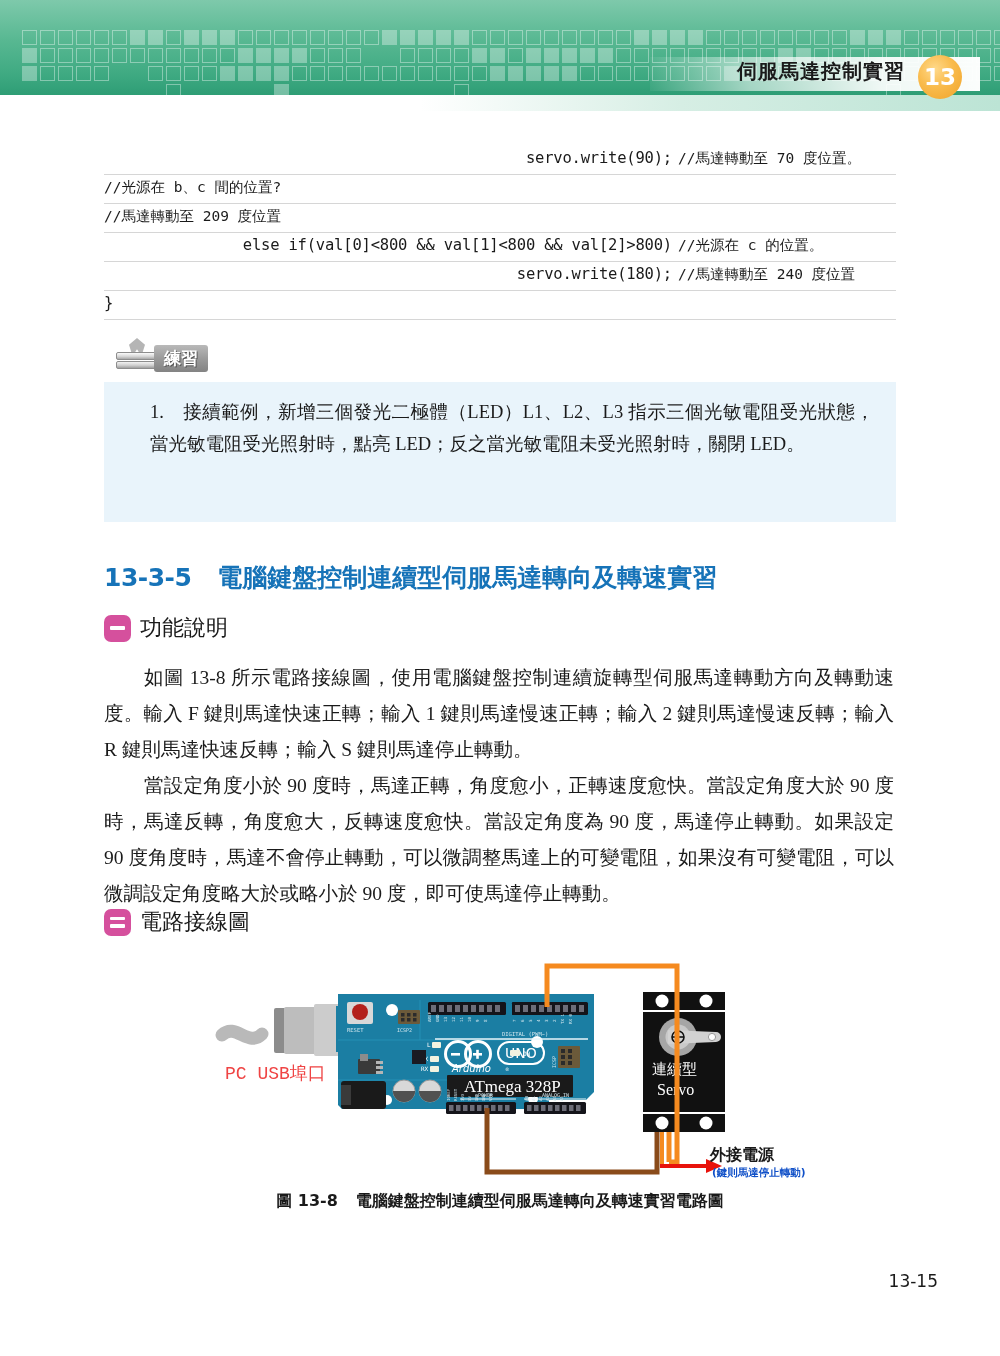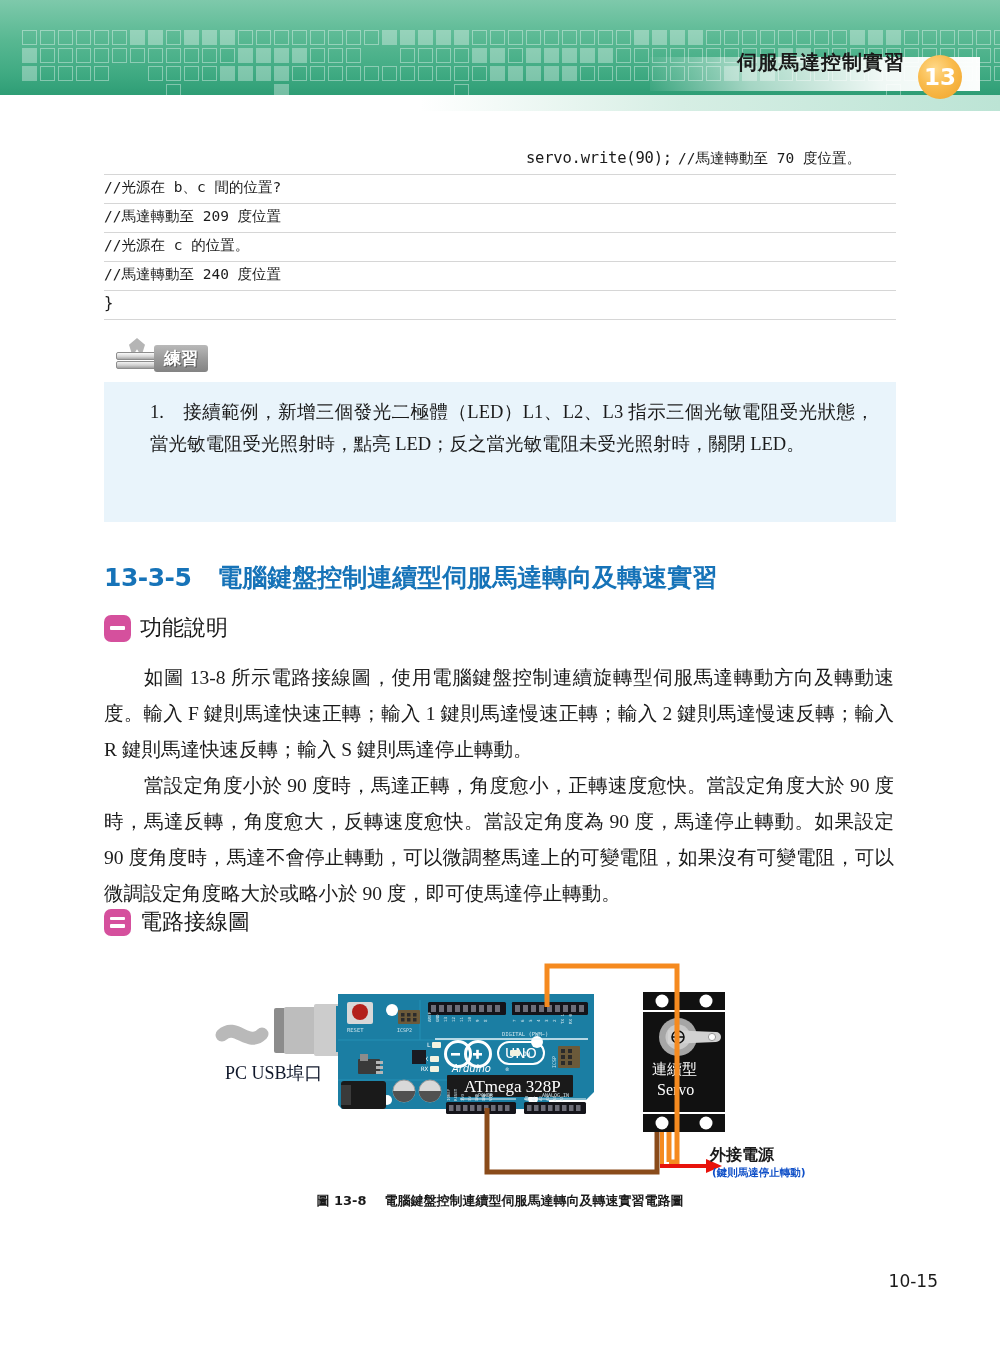--- a/index.html
+++ b/index.html
@@ -60,21 +60,21 @@
 
   .header-tab {
     position: absolute;
     right: 20px; top: 57px;
     height: 34px;
     width: 330px;
     background: linear-gradient(90deg, rgba(255,255,255,0.05) 0%, rgba(255,255,255,0.55) 30%, rgba(255,255,255,0.92) 70%, rgba(255,255,255,0.98) 100%);
   }
   .header-title {
     position: absolute;
-    right: 95px; top: 49px;
+    right: 95px; top: 58px;
     font-family: "DejaVu Sans", sans-serif;
     font-weight: bold;
     font-size: 20px;
     color: #1a1a1a;
     letter-spacing: 1px;
     line-height: 26px;
   }
   .chapter-badge {
     position: absolute;
     right: 38px; top: 55px;
@@ -252,21 +252,21 @@
     left: 0; top: 950px;
     width: 1000px;
     height: 250px;
   }
   .fig-caption {
     position: absolute;
     left: 0; top: 1188px;
     width: 1000px;
     text-align: center;
     font-family: "DejaVu Sans", sans-serif;
-    font-size: 13px;
+    font-size: 16px;
     color: #1a1a1a;
     font-weight: bold;
     line-height: 26px;
   }
   .fig-caption .gap { display: inline-block; width: 18px; }
 
   .page-num {
     position: absolute;
     right: 62px; top: 1270px;
     font-family: "DejaVu Sans", sans-serif;
@@ -466,23 +466,25 @@
       <div class="code-left">servo.write(90);</div>
       <div class="code-right">//馬達轉動至 70 度位置。</div>
     </div>
     <div class="code-row">
       <div class="code-right">//光源在 b、c 間的位置?</div>
     </div>
     <div class="code-row">
       <div class="code-right">//馬達轉動至 209 度位置</div>
     </div>
     <div class="code-row">
+      <div class="code-left">else if(val[0]&lt;800 &amp;&amp; val[1]&lt;800 &amp;&amp; val[2]&gt;800)</div>
       <div class="code-right">//光源在 c 的位置。</div>
     </div>
     <div class="code-row">
+      <div class="code-left">servo.write(180);</div>
       <div class="code-right">//馬達轉動至 240 度位置</div>
     </div>
     <div class="code-row">
       <div class="code-left lone">}</div>
       <div class="code-right"></div>
     </div>
   </div>
 
 <div class="practice-badge">
   <div class="practice-icon">
@@ -767,23 +769,23 @@
     <polyline points="669,182 669,212" fill="none" stroke="#f58a1f" stroke-width="5"></polyline>
 
     <polyline points="487,158 487,222 657,222 657,182" fill="none" stroke="#8a4b1a" stroke-width="5"></polyline>
 
     <polyline points="662,182 662,214" fill="none" stroke="#f58a1f" stroke-width="4"></polyline>
 
     <line x1="660" y1="216" x2="706" y2="216" stroke="#e8120b" stroke-width="4"></line>
     <polygon points="706,209 722,216 706,223" fill="#e8120b"></polygon>
   </svg>
 
-  <div style="position:absolute; left:225px; top:111px; font-family:Liberation Serif, serif; font-size:18px; color:#0f172a; white-space:nowrap;">PC USB埠口</div>
+  <div style="position:absolute; left:225px; top:111px; font-family:Liberation Mono, monospace; font-size:18px; color:#ef4444; white-space:nowrap;">PC USB埠口</div>
 
   <div style="position:absolute; left:710px; top:195px; font-family:'DejaVu Sans', sans-serif; font-size:16px; font-weight:bold; color:#1a1a1a; white-space:nowrap;">外接電源</div>
   <div style="position:absolute; left:712px; top:216px; font-family:'DejaVu Sans', sans-serif; font-size:10.5px; font-weight:bold; color:#1050c8; white-space:nowrap;">(鍵則馬達停止轉動)</div>
 </div>
 
 <div class="fig-caption">
   <span>圖 13-8</span><span class="gap"></span><span>電腦鍵盤控制連續型伺服馬達轉向及轉速實習電路圖</span>
 </div>
 
-<div class="page-num">10-15</div>
+<div class="page-num">13-15</div>
 
 </body></html>

